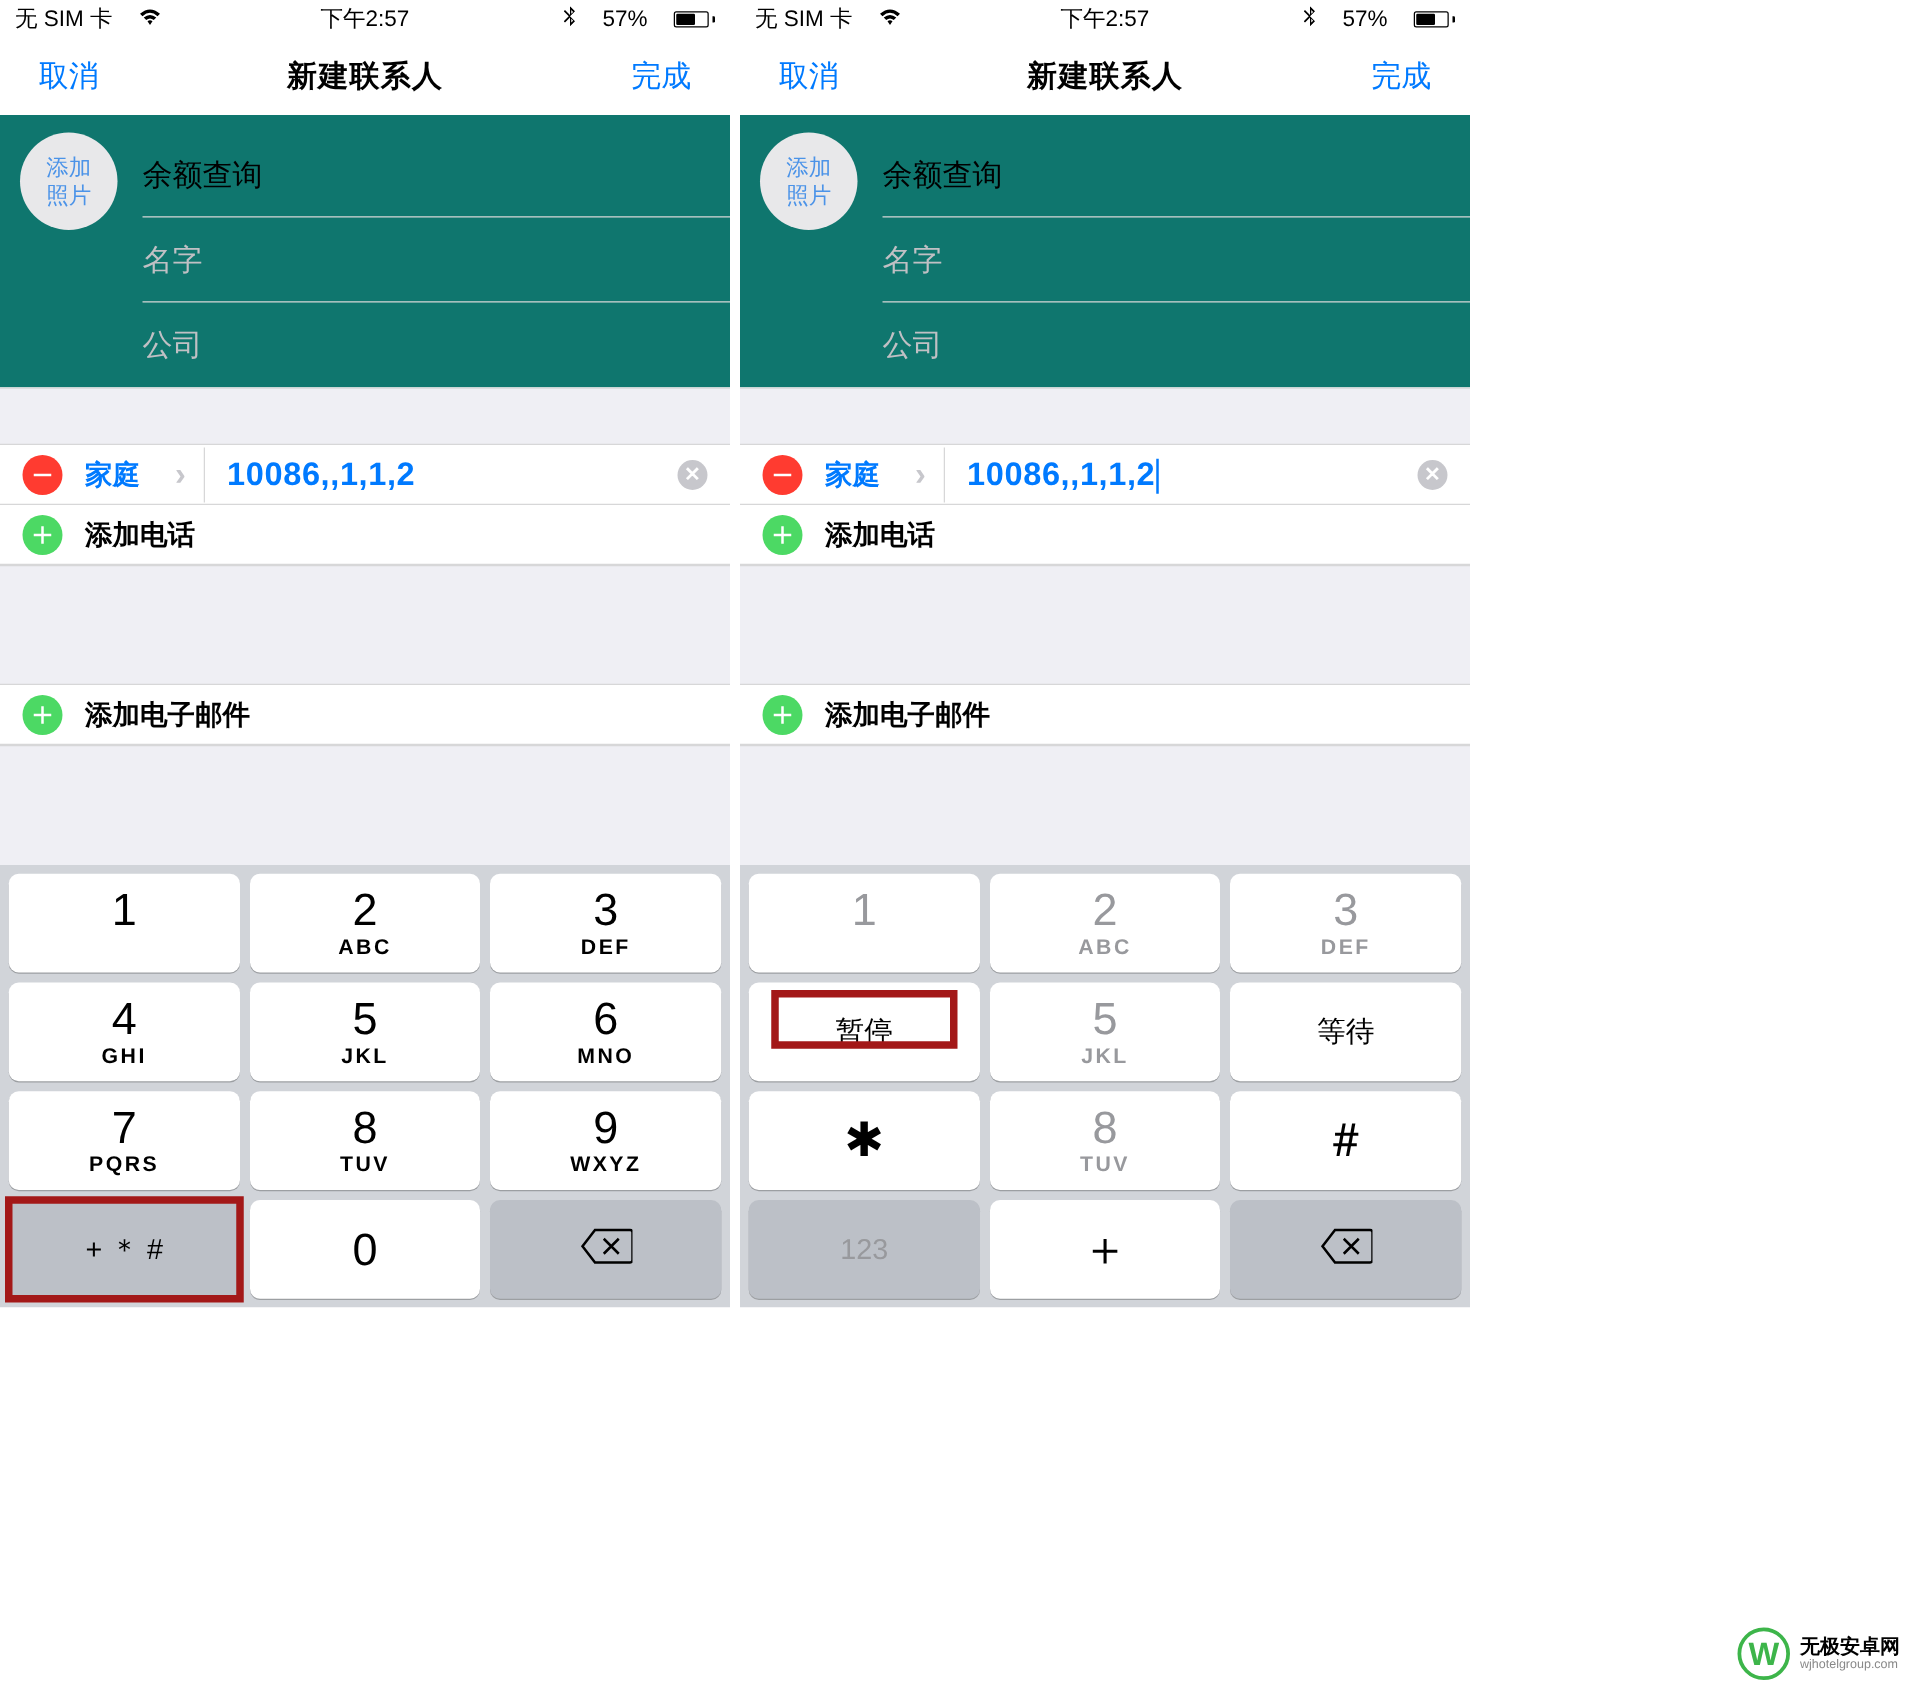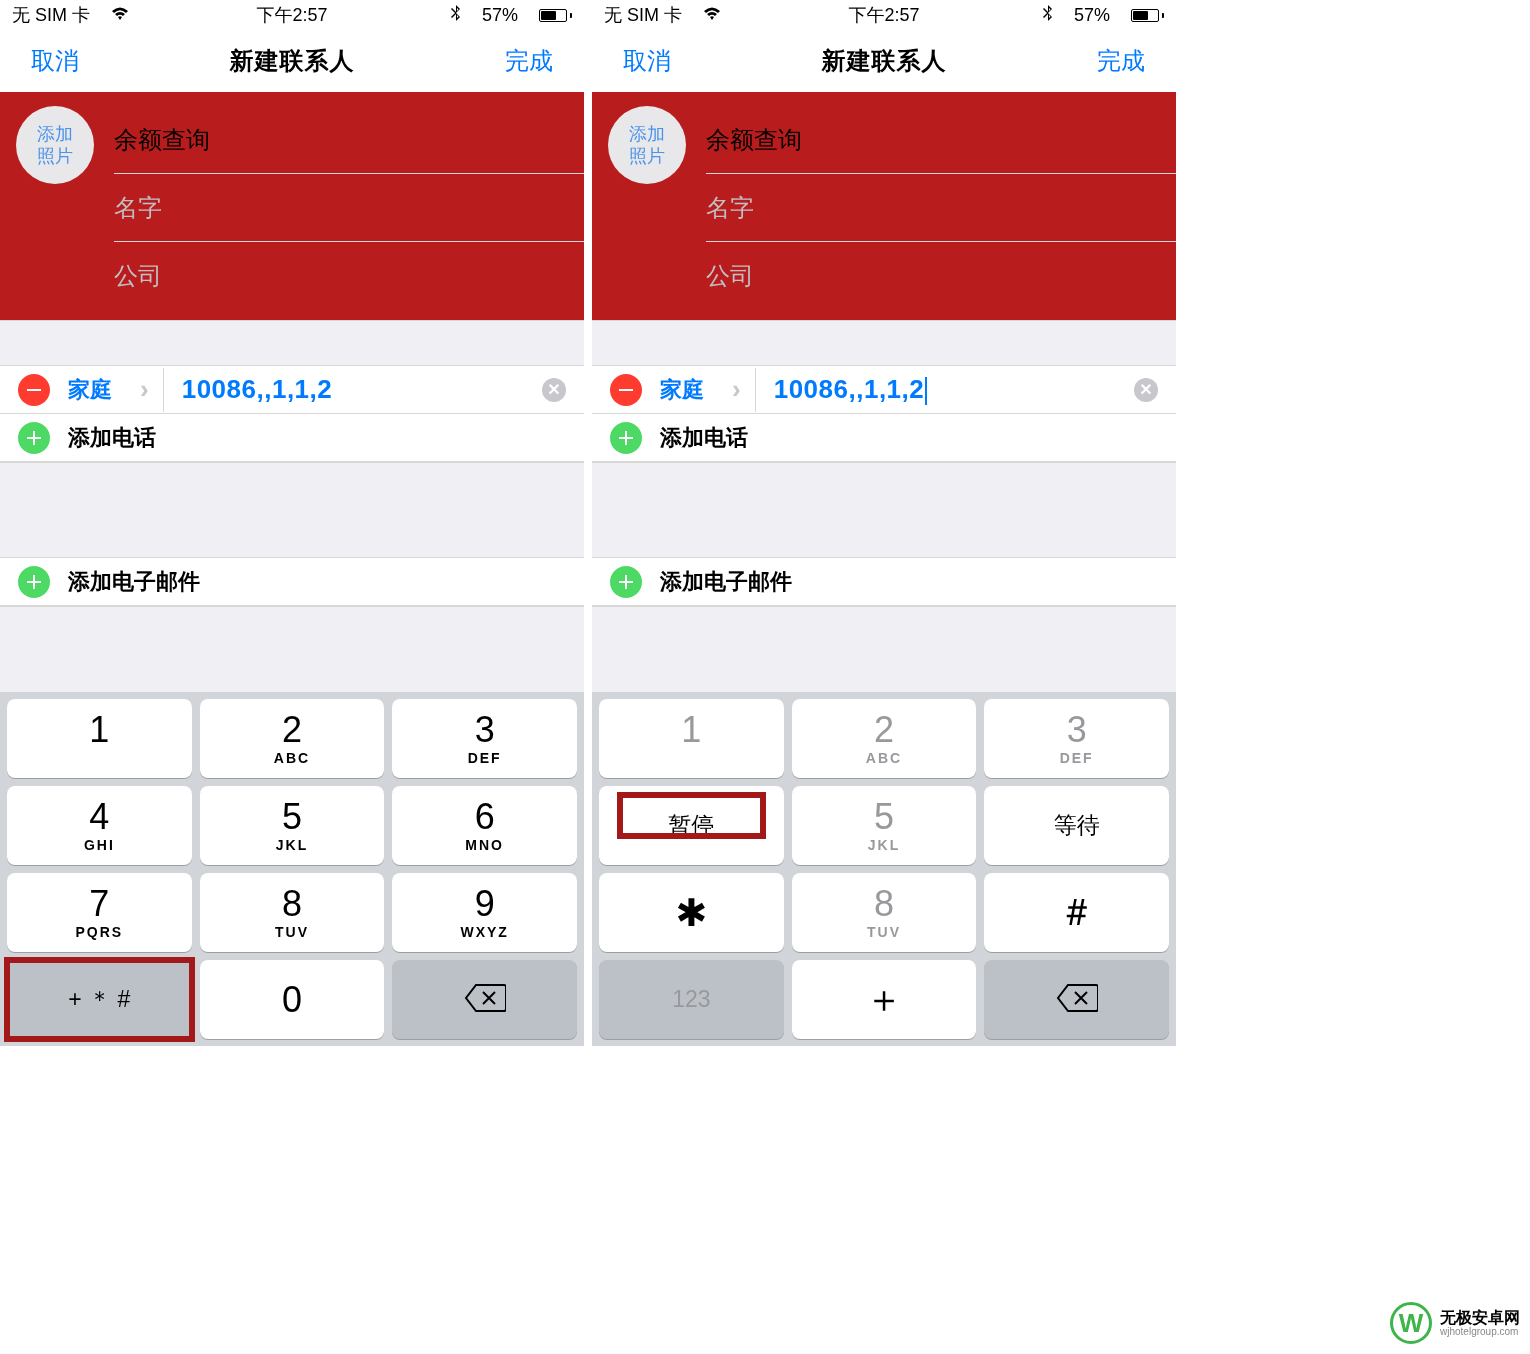--- a/index.html
+++ b/index.html
@@ -58,22 +58,22 @@
     left: 50%;
     transform: translateX(-50%);
     font-size: 24px;
     font-weight: 600;
     color: #000;
     letter-spacing: 1px;
   }
   
   .contact-header {
     display: flex;
-    padding: 14px 0 10px 16px;
-    background: #b91c1c;
+    padding: 14px 0 0 16px;
+    background: #0f766e;
   }
   .photo-circle {
     width: 78px; height: 78px;
     border-radius: 50%;
     background: #e8e8ea;
     display: flex;
     flex-direction: column;
     justify-content: center;
     align-items: center;
     color: #4b93e8;
@@ -188,21 +188,21 @@
     box-shadow: 0 1px 0 rgba(0,0,0,0.25);
     display: flex;
     flex-direction: column;
     align-items: center;
     justify-content: center;
     position: relative;
   }
   .key.grey { background: #bcc0c7; }
   .key.dimmed .key-num, .key.dimmed .key-sub { color: #98999d; }
   .key-num { font-size: 36px; font-weight: 400; color: #000; line-height: 1; }
-  .key-sub { font-size: 14px; font-weight: 600; letter-spacing: 2px; color: #000; margin-top: 2px; }
+  .key-sub { font-size: 17px; font-weight: 600; letter-spacing: 2px; color: #000; margin-top: 2px; }
   .key-sym { font-size: 38px; color: #000; }
   .key-text { font-size: 23px; color: #000; }
   .key-text.dim { color: #98999d; }
   .redbox { position: absolute; border: 6px solid #a31818; pointer-events: none; }
   .backspace svg { width: 42px; height: 30px; }
   .body-stack { display: flex; }
   
   .watermark {
     position: absolute;
     right: 10px;

